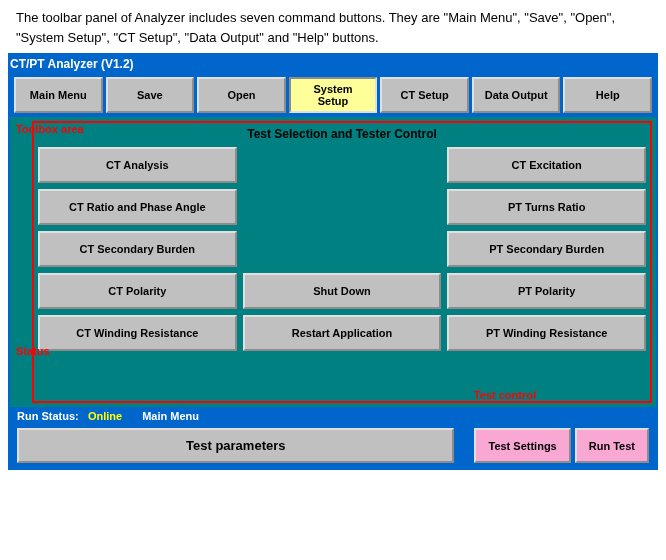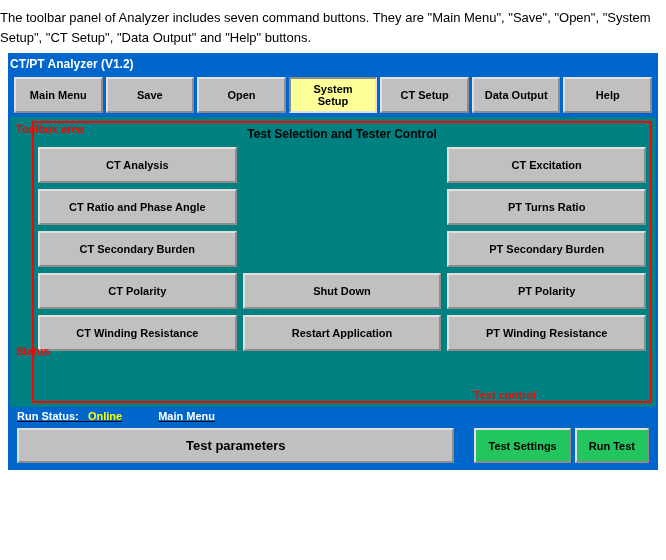--- a/index.html
+++ b/index.html
@@ -6,21 +6,21 @@
     body {
       width: 666px;
       height: 560px;
       background: #fff;
       font-family: Arial, sans-serif;
       font-size: 12px;
       overflow: hidden;
     }
 
     .intro-text {
-      padding: 8px 12px 6px 0;
+      padding: 8px 12px 6px 16px;
       font-size: 13px;
       line-height: 1.5;
       color: #000;
     }
 
     .app-window {
       margin: 0 8px;
       border: 2px solid #0066cc;
     }
 
@@ -136,22 +136,21 @@
     }
 
     .bottom-bar {
       background: #0066cc;
       border: 1px solid #0066cc;
     }
 
     .status-row {
       display: flex;
       padding: 2px 6px;
-      gap: 36px;
-      text-decoration: underline;
+      gap: 20px;
     }
 
     .status-item {
       color: #fff;
       font-size: 11px;
       font-weight: bold;
     }
 
     .status-item span.value {
       color: #ffff00;
@@ -175,21 +174,21 @@
       cursor: pointer;
       text-align: center;
     }
 
     .right-bottom-btns {
       display: flex;
       gap: 4px;
     }
 
     .bottom-action-btn {
-      background: #22c55e;
+      background: #f9a8d4;
       border: 2px outset #e0e0e0;
       padding: 8px 12px;
       font-size: 11px;
       font-weight: bold;
       color: #000;
       cursor: pointer;
       text-align: center;
     }
   </style>
 </head>

